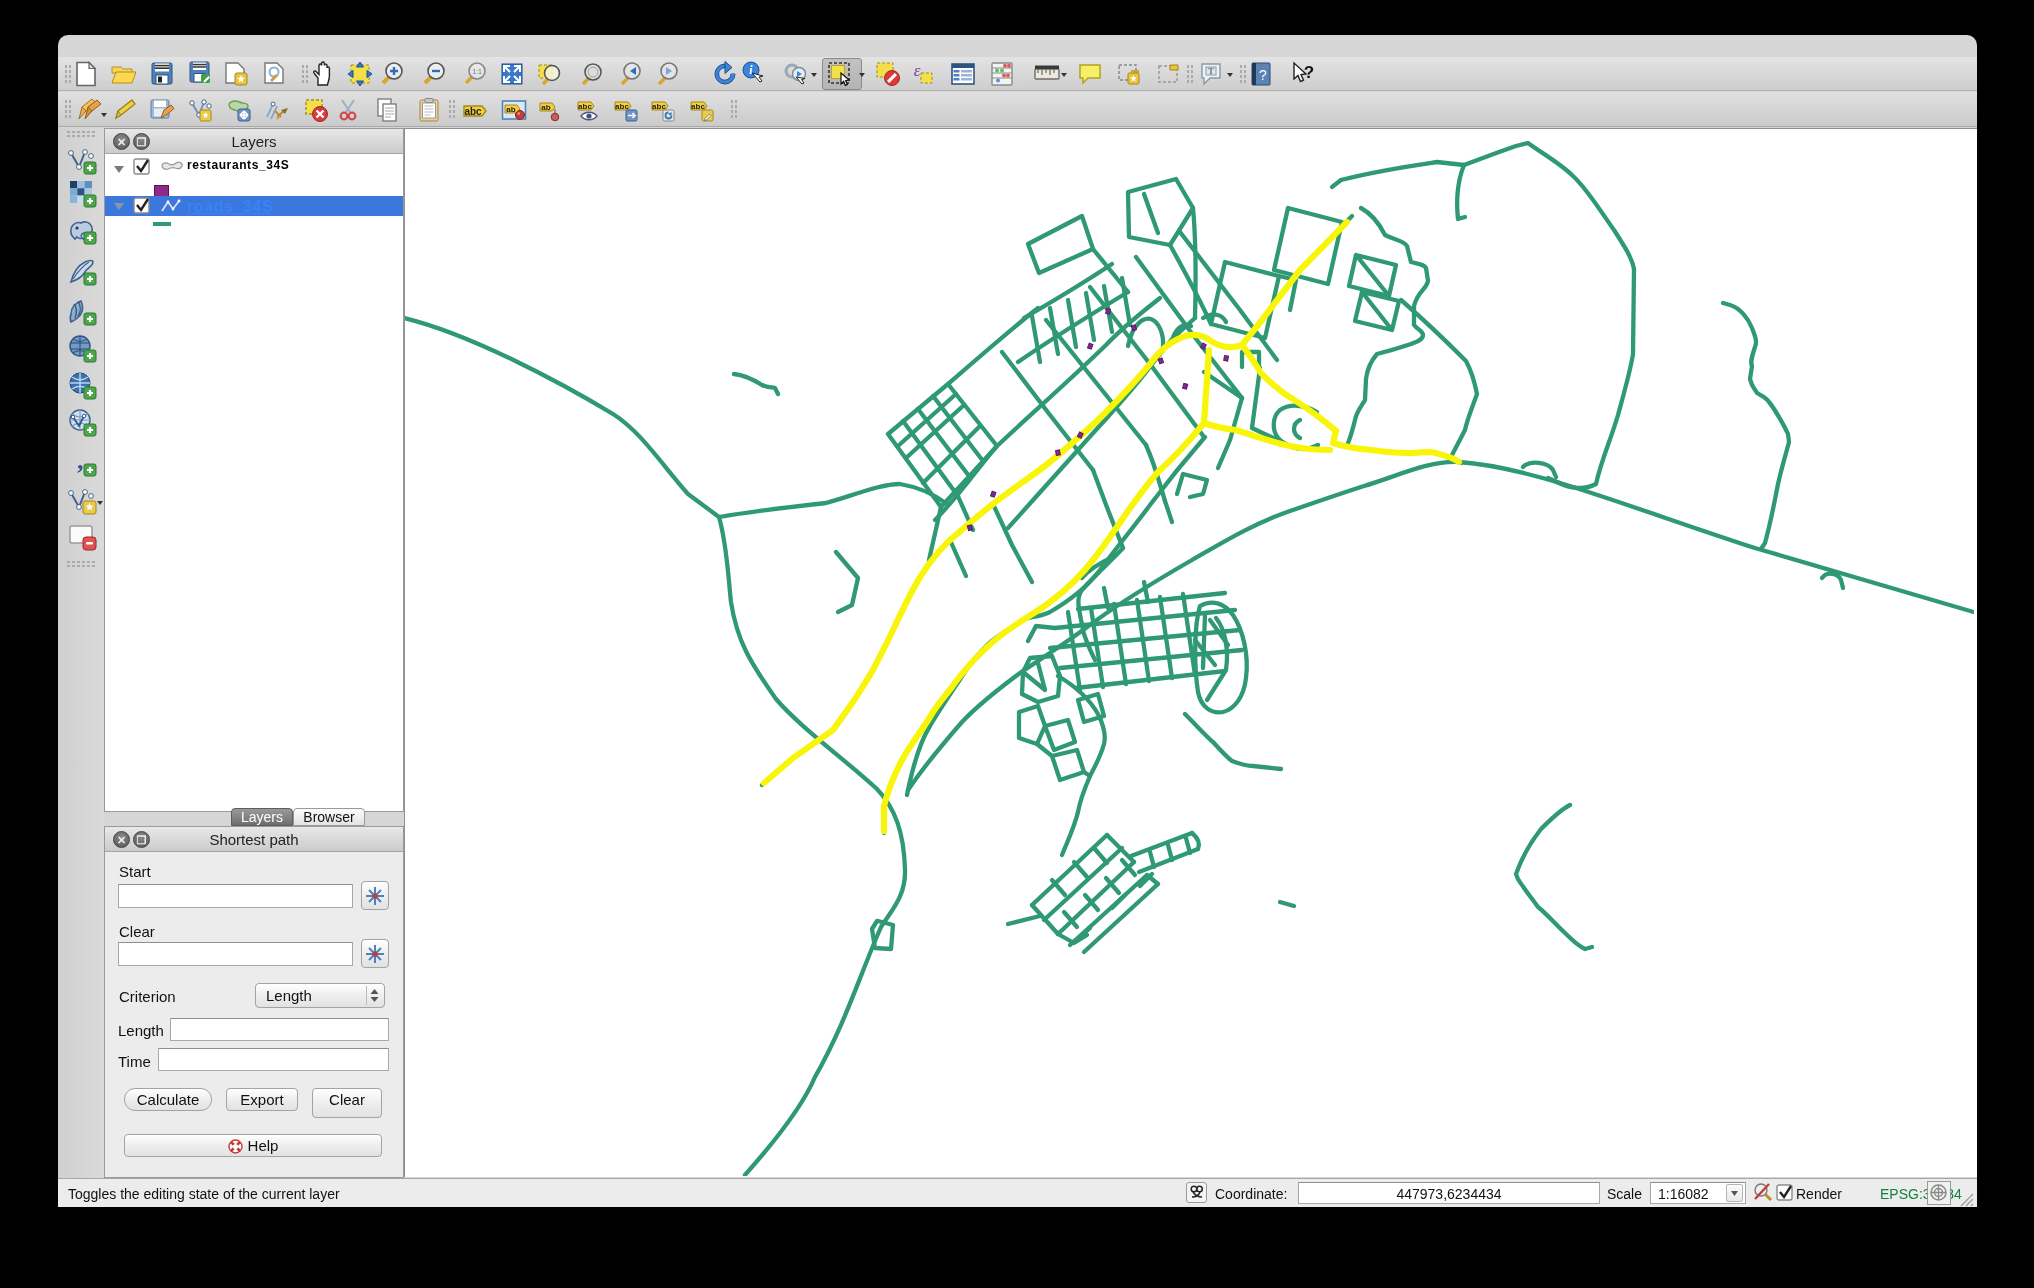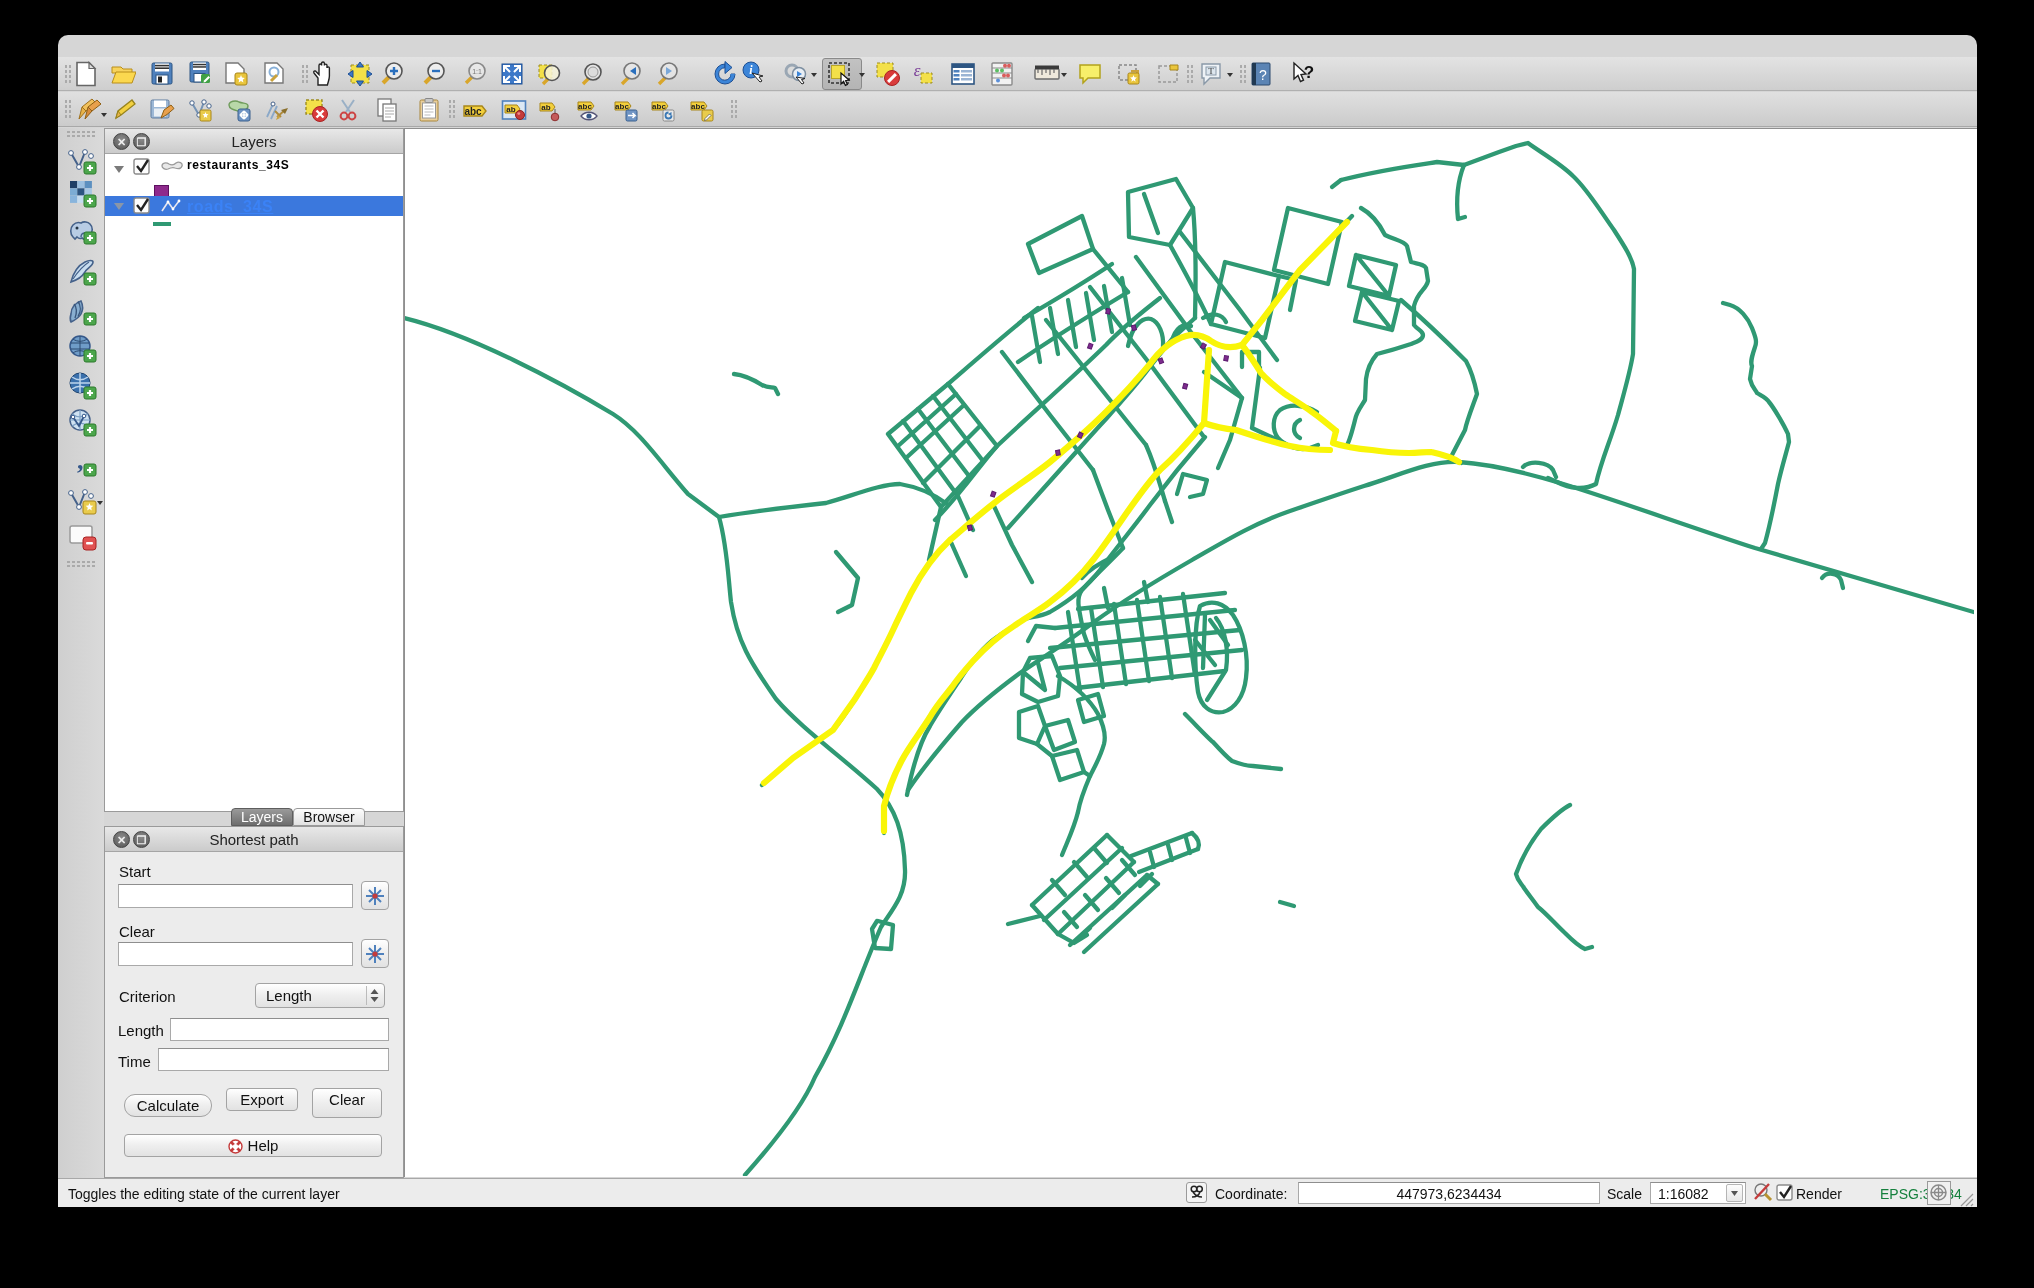--- a/index.html
+++ b/index.html
@@ -571,21 +571,21 @@
     </div>
 
     <div class="lbl" style="left:13px;top:195px;">Length</div>
 
     <div class="inp" style="left:65px;top:191px;width:219px;height:23px;"></div>
 
     <div class="lbl" style="left:13px;top:226px;">Time</div>
 
     <div class="inp" style="left:53px;top:221px;width:231px;height:23px;"></div>
 
-    <div class="btn" style="left:19px;top:267px;width:88px;height:23px;line-height:21px;border-radius:11px;">Calculate</div>
+    <div class="btn" style="left:19px;top:261px;width:88px;height:23px;line-height:21px;border-radius:11px;">Calculate</div>
 
     <div class="btn" style="left:121px;top:261px;width:72px;height:23px;line-height:21px;">Export</div>
 
     <div class="btn" style="left:207px;top:261px;width:70px;height:30px;line-height:21px;">Clear</div>
 
     <div class="btn" style="left:19px;top:307px;width:258px;height:23px;line-height:21px;"><svg width="15" height="15" viewBox="0 0 15 15" style="vertical-align:-2.5px;margin-right:5px">
           <circle cx="7.5" cy="7.5" r="6.5" fill="#fff" stroke="#c43b3b" stroke-width="1.4"></circle>
           <path d="M3,3 l9,9 M12,3 l-9,9" stroke="#c43b3b" stroke-width="2.6"></path>
           <circle cx="7.5" cy="7.5" r="2.6" fill="#fff"></circle>
         </svg>Help</div>

